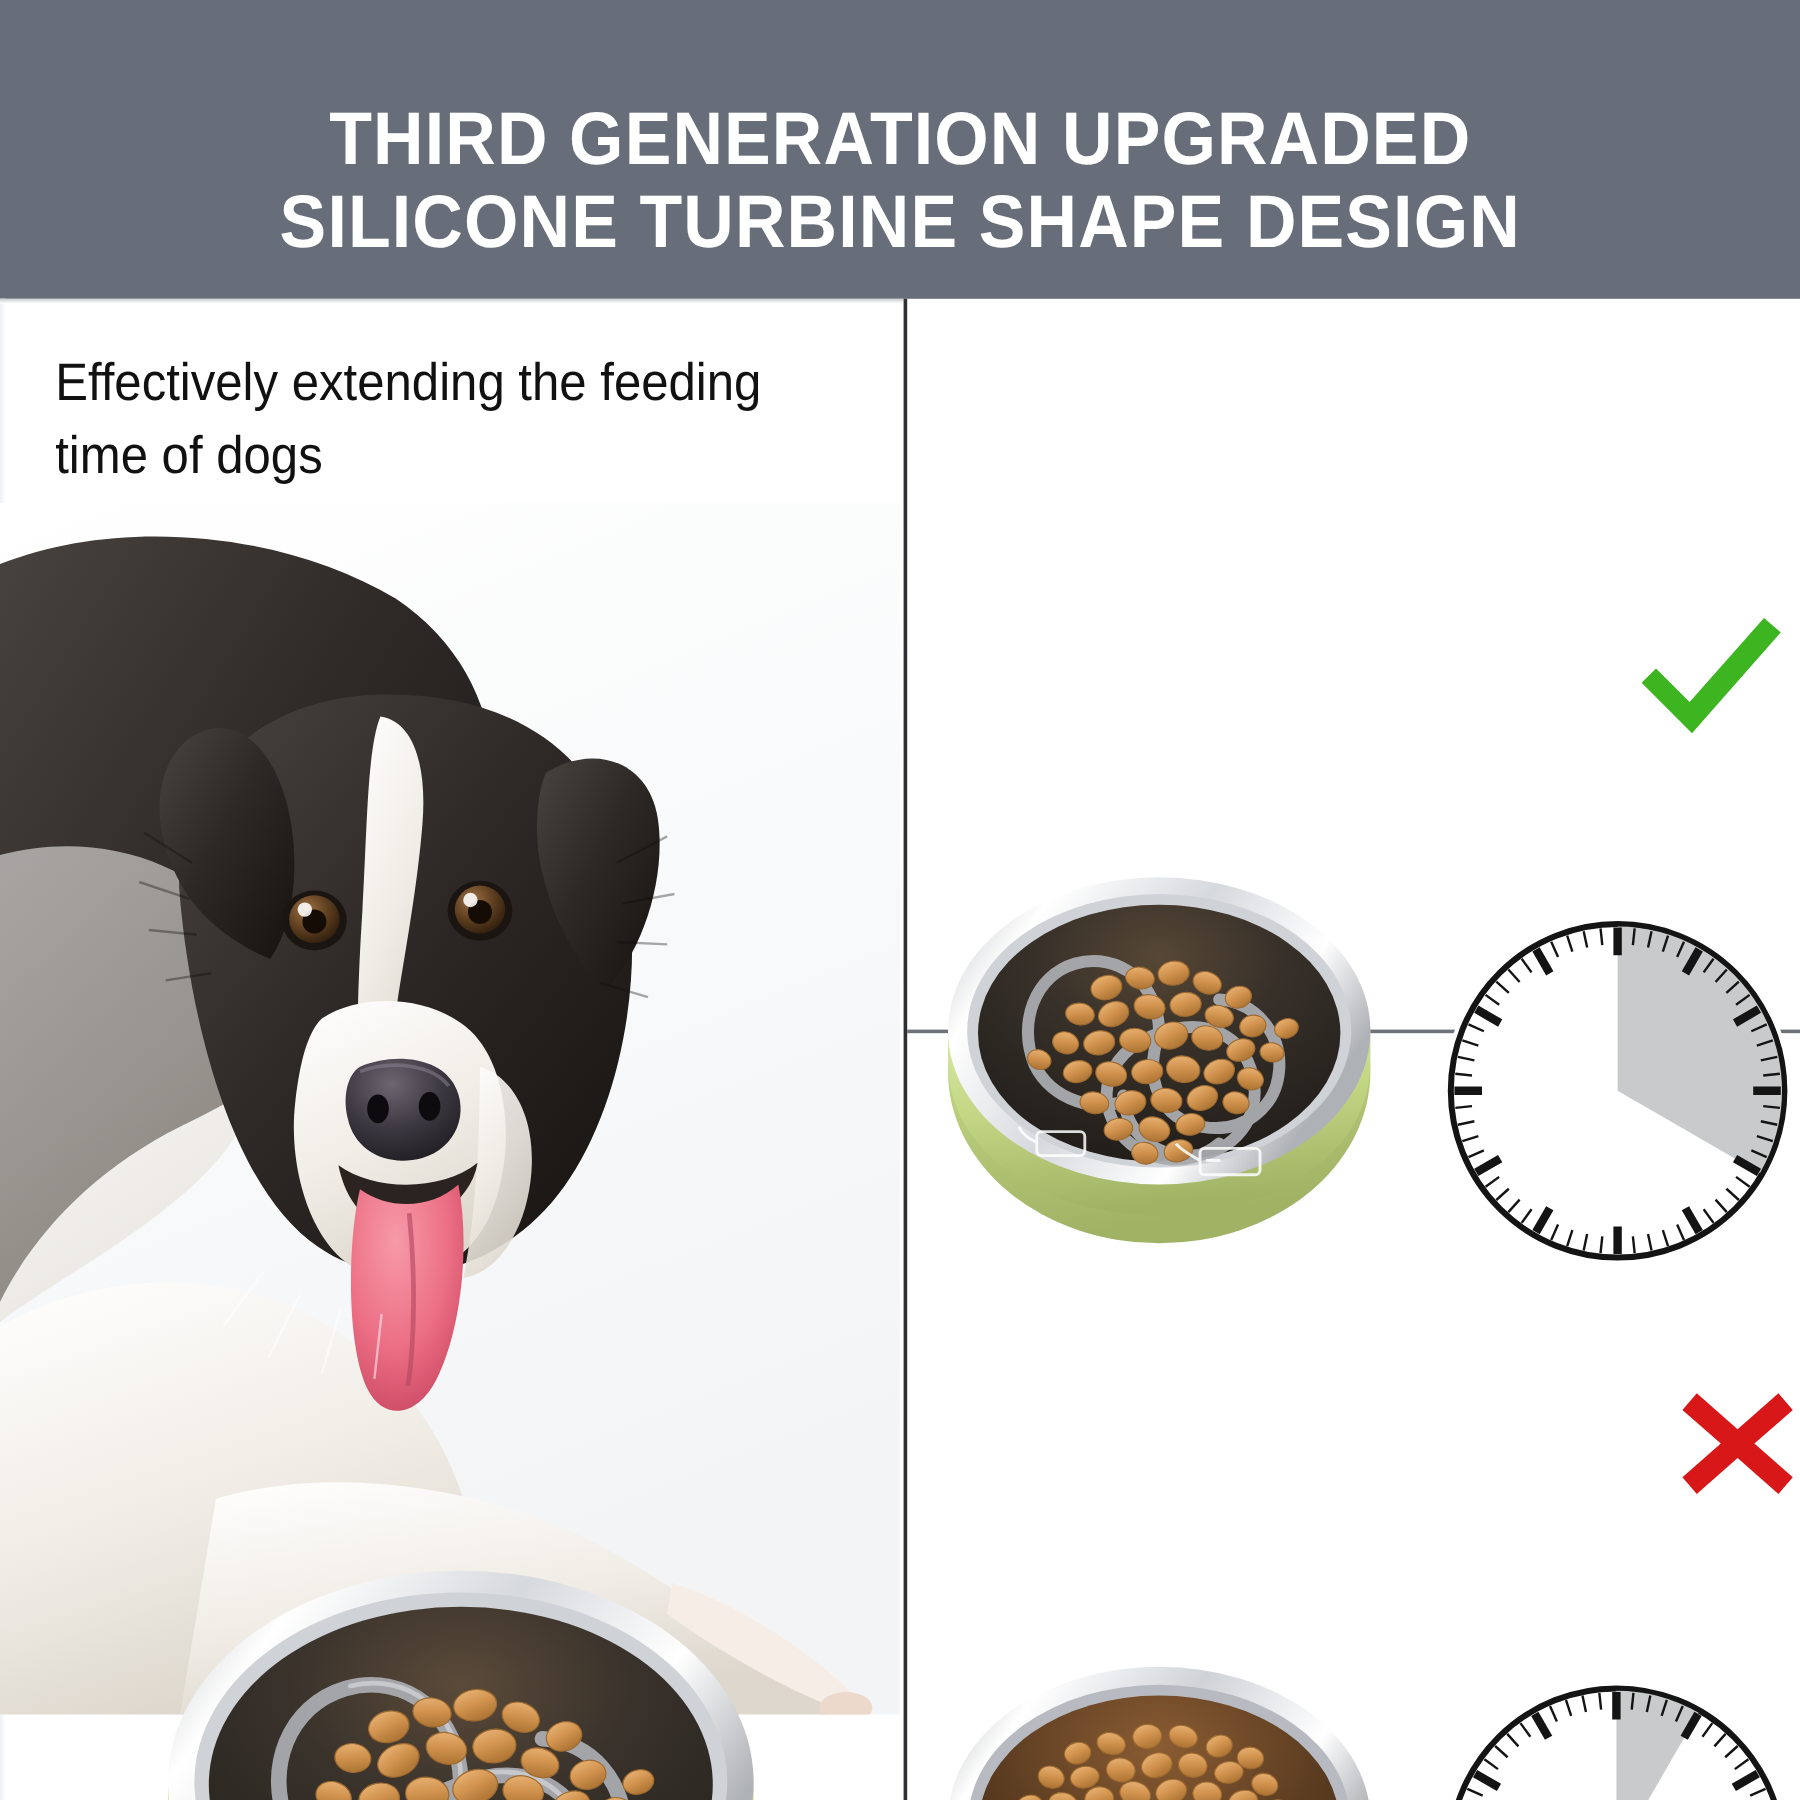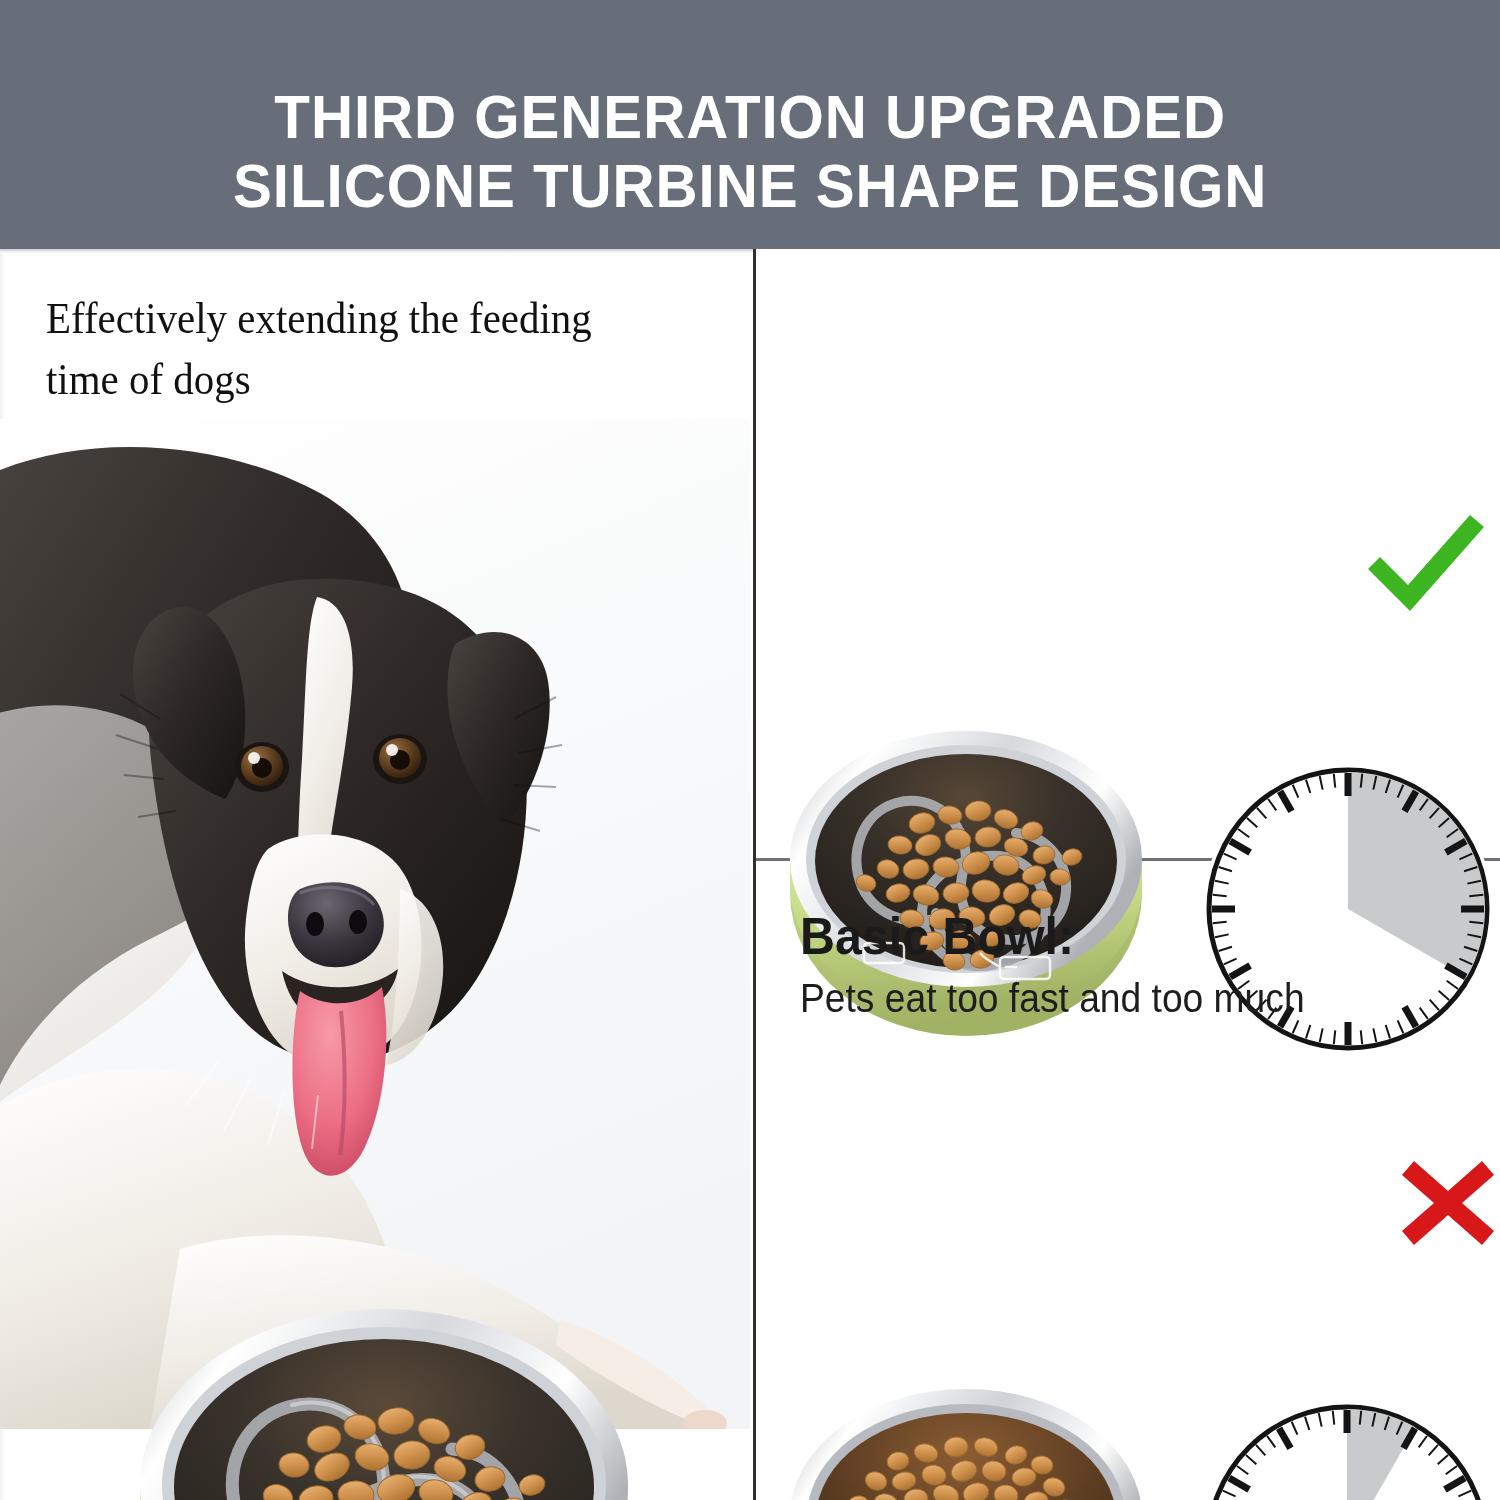--- a/index.html
+++ b/index.html
@@ -19,21 +19,21 @@
   .body-area{position:absolute;left:0;top:249px;width:1500px;height:1251px;background:#fff;}
   .vdiv{position:absolute;left:753px;top:0;width:3px;height:1251px;background:#2e2e33;}
   .hdiv{position:absolute;left:756px;top:609px;width:744px;height:3px;background:#6f7279;}
   .ledge{position:absolute;left:0;top:0;width:5px;height:1251px;
          background:linear-gradient(to right,#edf1f5,#ffffff);}
   .tedge{position:absolute;left:0;top:0;width:753px;height:4px;
          background:linear-gradient(to bottom,#c9ccd2,#ffffff);}
 
   
   .left-text{position:absolute;left:46px;top:40px;width:690px;color:#111;
-             font-size:44px;line-height:1.38;font-weight:500;font-family:Liberation Serif, serif;}
+             font-size:44px;line-height:1.38;font-weight:500;}
   .left-text span{display:block;transform:scaleX(.93);transform-origin:left;}
 
   .rt{position:absolute;}
   .rt .head{font-size:52px;font-weight:bold;color:#1a1a1a;line-height:1.05;
             transform:scaleX(.93);transform-origin:left;}
   .rt .sub{font-size:40px;color:#1d1d1d;line-height:1.2;margin-top:10px;
            transform:scaleX(.93);transform-origin:left;white-space:nowrap;}
   .rt-top{left:800px;top:30px;}
   .rt-bot{left:800px;top:660px;}
 
@@ -454,24 +454,20 @@
             <line x1="145" y1="9" x2="145" y2="32" transform="rotate(210 145 145)"></line>
             <line x1="145" y1="9" x2="145" y2="32" transform="rotate(240 145 145)"></line>
             <line x1="145" y1="9" x2="145" y2="32" transform="rotate(270 145 145)"></line>
             <line x1="145" y1="9" x2="145" y2="32" transform="rotate(300 145 145)"></line>
             <line x1="145" y1="9" x2="145" y2="32" transform="rotate(330 145 145)"></line>
           </g>
         </g>
       </svg>
     </div>
 
-    <div class="rt rt-bot">
-      <div class="head">Basic Bowl:</div>
-      <div class="sub">Pets eat too fast and too much</div>
-    </div>
 
     <div class="mark x-wrap">
       <svg width="100" height="92" viewBox="0 0 100 92">
         <path d="M16,4 L50,34 L84,4 L96,18 L64,46 L96,74 L84,88 L50,58 L16,88 L4,74 L36,46 L4,18 Z" fill="#d81818"></path>
       </svg>
     </div>
 
     <div class="bowl bowl-basic">
       <svg width="372" height="345" viewBox="0 0 372 345">
         <defs>

